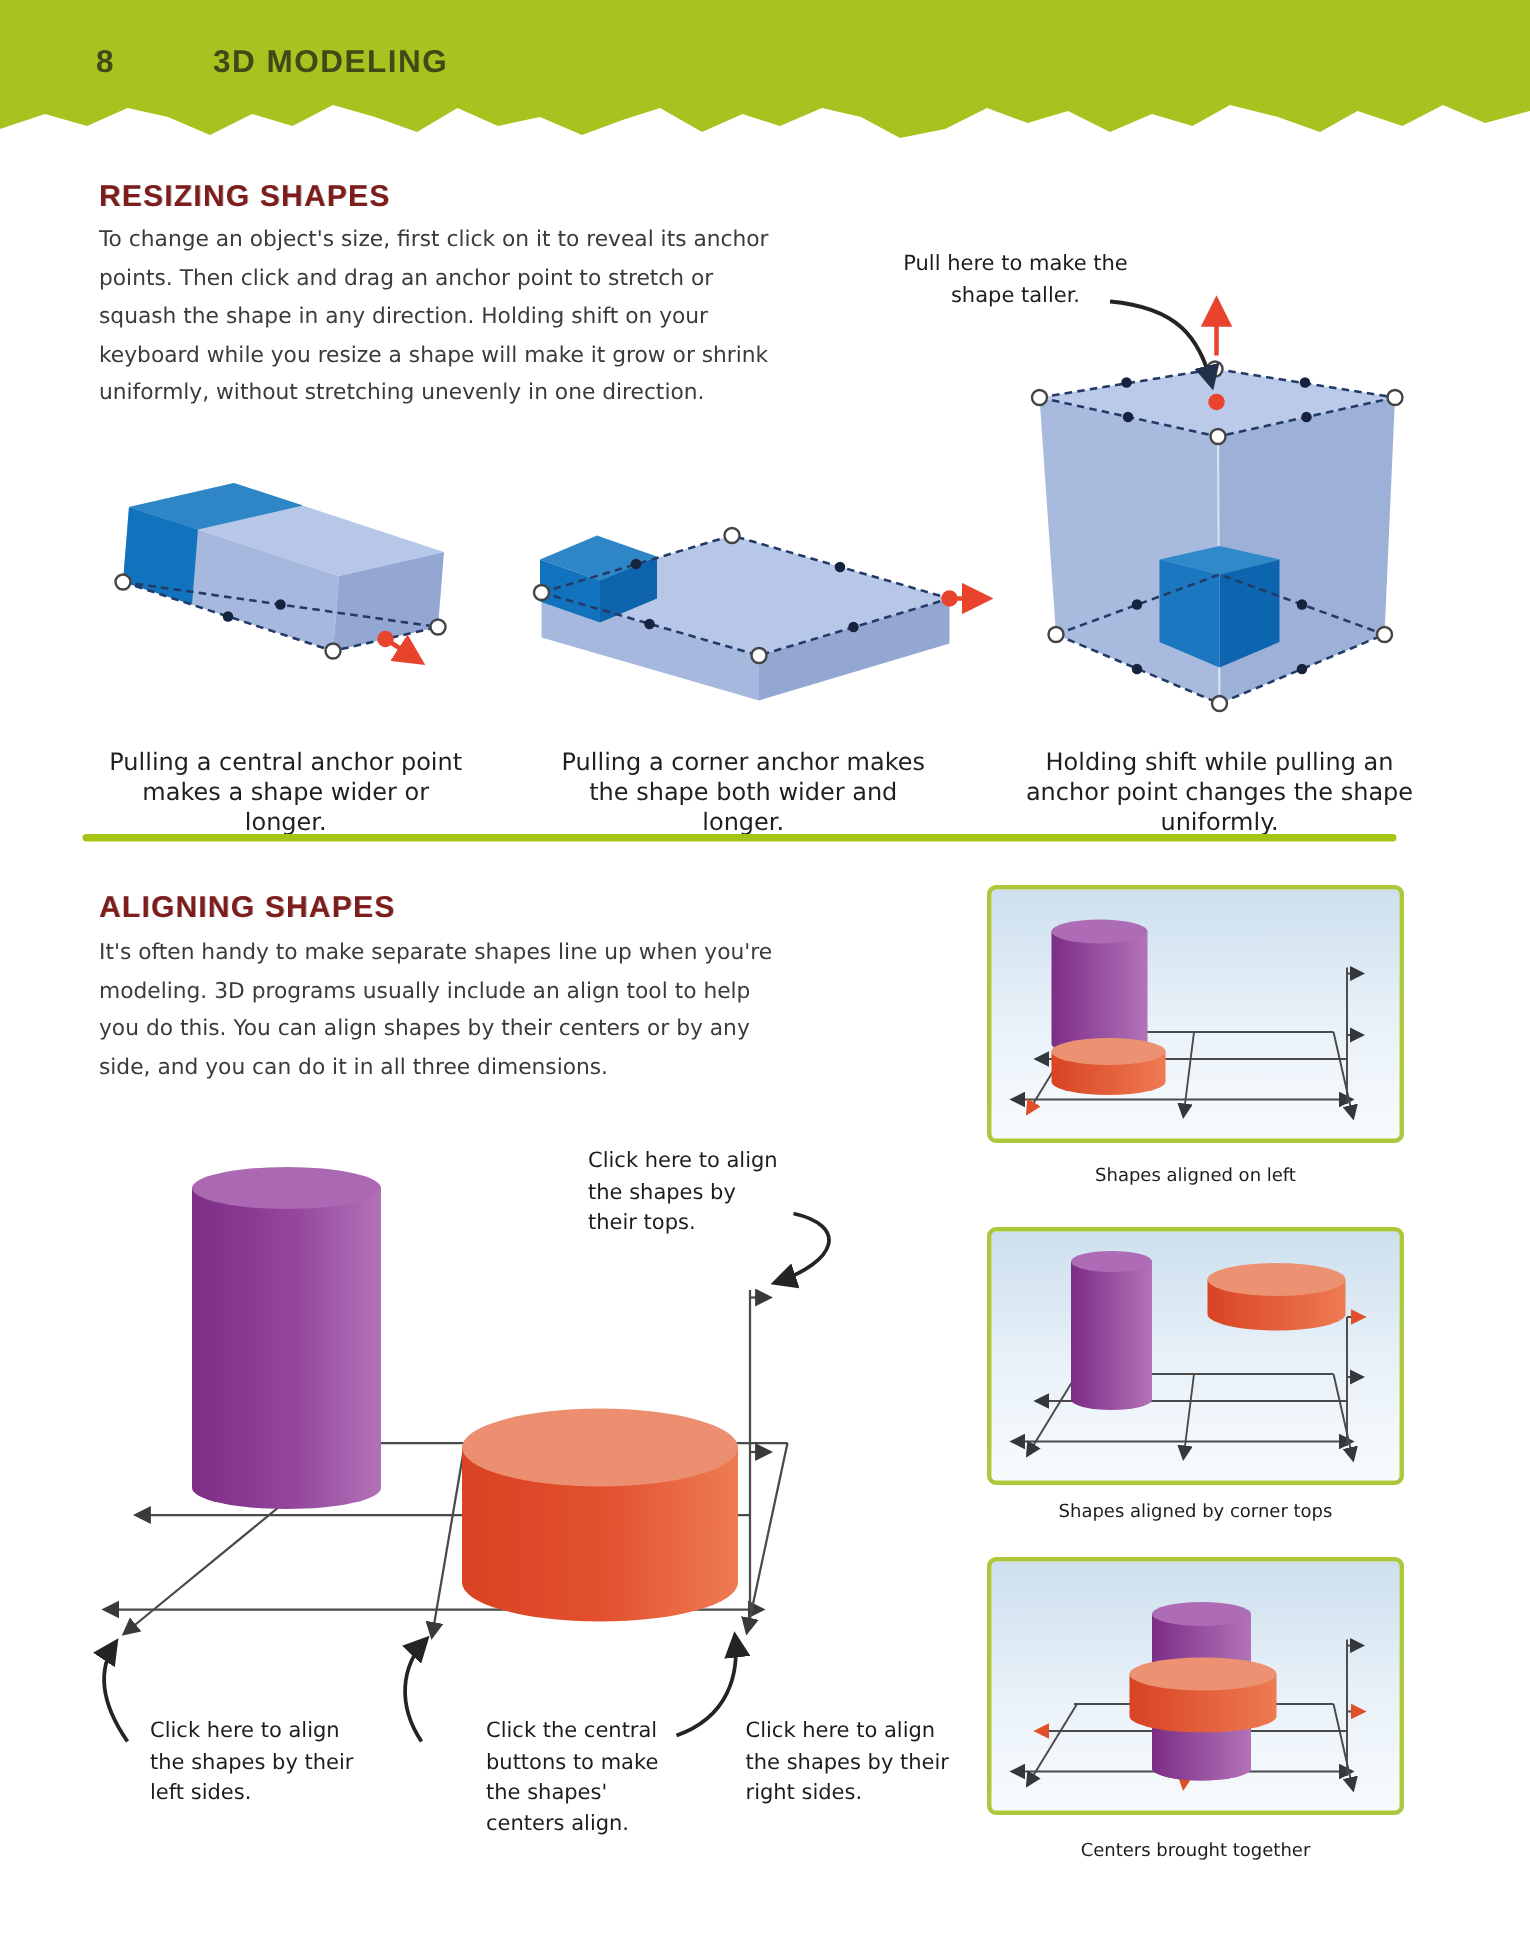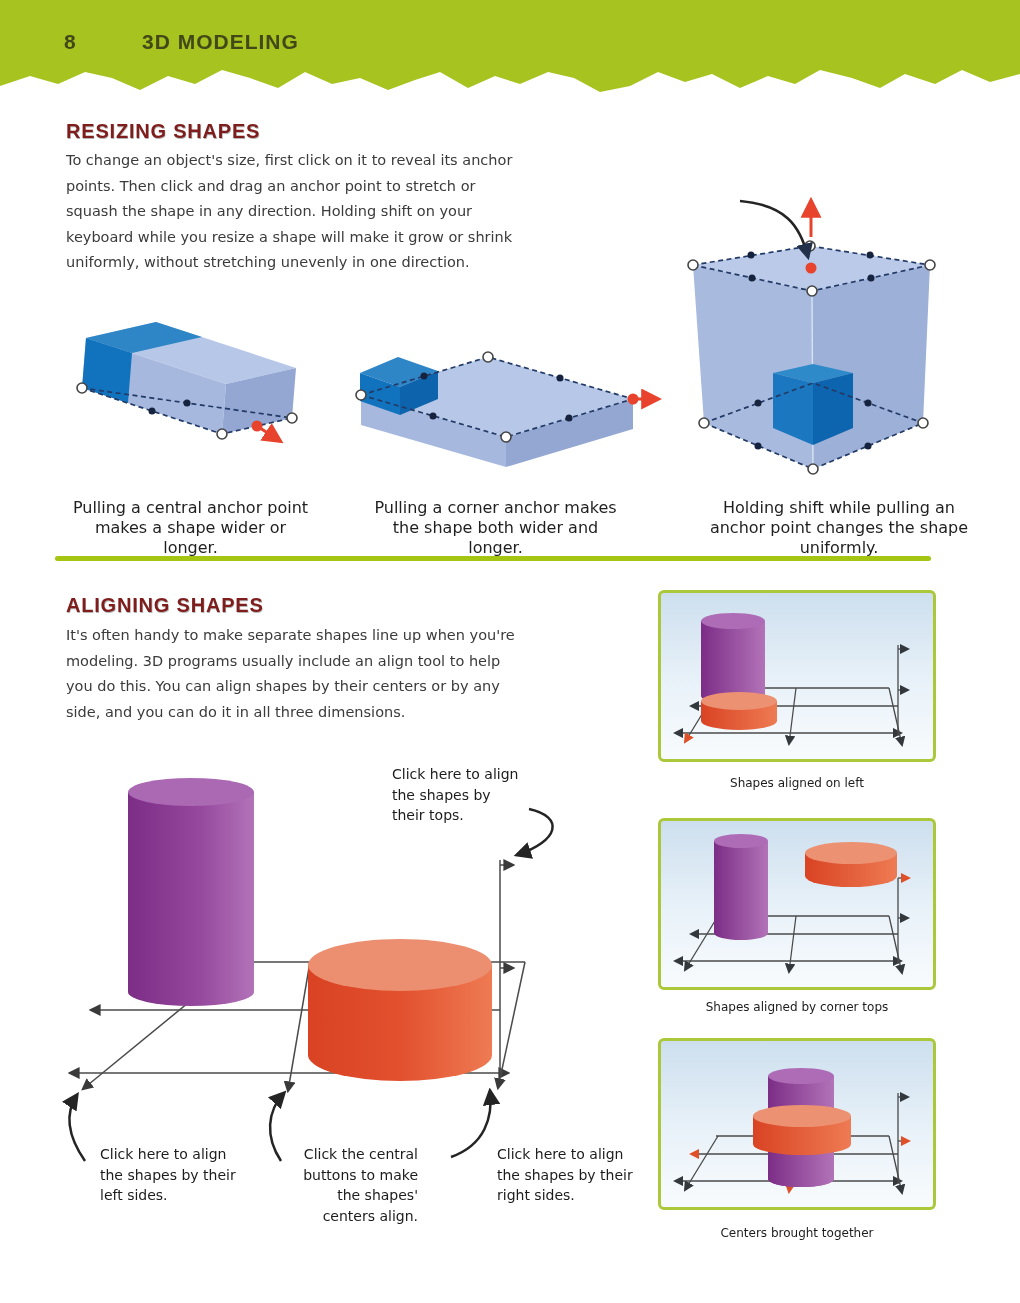--- a/index.html
+++ b/index.html
@@ -34,20 +34,21 @@
 <body>
 
 <div class="page">
 
   <div class="band"></div>
   <div class="page-num">8</div>
   <div class="page-title">3D MODELING</div>
 
   <div class="h-sketch" style="left:66px;top:120px;">RESIZING SHAPES</div>
   <div class="body-text" style="left:66px;top:148px;width:462px;">To change an object's size, first click on it to reveal its anchor points. Then click and drag an anchor point to stretch or squash the shape in any direction. Holding shift on your keyboard while you resize a shape will make it grow or shrink uniformly, without stretching unevenly in one direction.</div>
+  <div class="callout" style="left:602px;top:166px;width:150px;text-align:center;">Pull here to make the shape taller.</div>
 
   <svg style="position:absolute;left:64px;top:298px;" width="240" height="175" viewBox="0 0 240 175">
     <defs>
       <marker id="f1r" viewBox="0 0 10 10" refX="8" refY="5" markerWidth="7" markerHeight="7" orient="auto">
           <path d="M0,0 L10,5 L0,10 Z" fill="#e8432c"></path>
         </marker>
     </defs>
     <g>
       <polygon points="22,40 92,24 232,70 162,86" fill="#b7c7e8"></polygon>
       <polygon points="22,40 162,86 158,136 18,90" fill="#a6b8de"></polygon>
@@ -154,21 +155,21 @@
       <circle cx="24" cy="238" r="5" fill="#fff" stroke="#444" stroke-width="1.6"></circle>
       <circle cx="133" cy="284" r="5" fill="#fff" stroke="#444" stroke-width="1.6"></circle>
       <circle cx="243" cy="238" r="5" fill="#fff" stroke="#444" stroke-width="1.6"></circle>
       <circle cx="131" cy="83" r="5.5" fill="#e8432c"></circle>
     </g>
     <path d="M60,16 C105,20 120,40 128,72" fill="none" stroke="#242424" stroke-width="2.6" marker-end="url(#f3d)"></path>
   </svg>
 
   <div class="fig-caption" style="left:68px;top:498px;width:245px;">Pulling a central anchor point makes a shape wider or longer.</div>
   <div class="fig-caption" style="left:368px;top:498px;width:255px;">Pulling a corner anchor makes the shape both wider and longer.</div>
-  <div class="fig-caption" style="left:694px;top:498px;width:290px;">Holding shift while pulling an anchor point changes the shape uniformly.</div>
+  <div class="fig-caption" style="left:668px;top:498px;width:290px;">Holding shift while pulling an anchor point changes the shape uniformly.</div>
 
   <div class="divider"></div>
 
   <div class="h-sketch" style="left:66px;top:594px;">ALIGNING SHAPES</div>
   <div class="body-text" style="left:66px;top:623px;width:450px;">It's often handy to make separate shapes line up when you're modeling. 3D programs usually include an align tool to help you do this. You can align shapes by their centers or by any side, and you can do it in all three dimensions.</div>
 
   <div class="callout" style="left:392px;top:744px;width:128px;text-align:left;margin-top:20px;">Click here to align the shapes by their tops.</div>
 
   <svg style="position:absolute;left:55px;top:745px;" width="600" height="420" viewBox="0 0 600 420">
     <defs>
@@ -210,21 +211,21 @@
     </g>
     <g fill="none" stroke="#242424" stroke-width="2.5">
       <path d="M474,64 C510,72 504,96 462,110" marker-end="url(#mN)"></path>
       <path d="M30,416 C12,390 10,368 22,350" marker-end="url(#mN)"></path>
       <path d="M226,416 C210,392 212,366 229,348" marker-end="url(#mN)"></path>
       <path d="M396,412 C430,400 438,372 435,346" marker-end="url(#mN)"></path>
     </g>
   </svg>
 
   <div class="callout" style="left:100px;top:1144px;width:145px;">Click here to align the shapes by their left sides.</div>
-  <div class="callout" style="left:296px;top:1144px;width:122px;text-align:right;">Click the central buttons to make the shapes' centers align.</div>
+  <div class="callout" style="left:324px;top:1144px;width:122px;">Click the central buttons to make the shapes' centers align.</div>
   <div class="callout" style="left:497px;top:1144px;width:142px;">Click here to align the shapes by their right sides.</div>
 
   <div class="panel" style="top:590px;">
     <svg width="272" height="164" viewBox="0 0 272 164">
       <defs>
         <linearGradient id="p1g" x1="0" y1="0" x2="1" y2="0">
             <stop offset="0" stop-color="#7c2d86"></stop>
             <stop offset="1" stop-color="#b273b8"></stop>
           </linearGradient>
         <linearGradient id="p1o" x1="0" y1="0" x2="1" y2="0">

